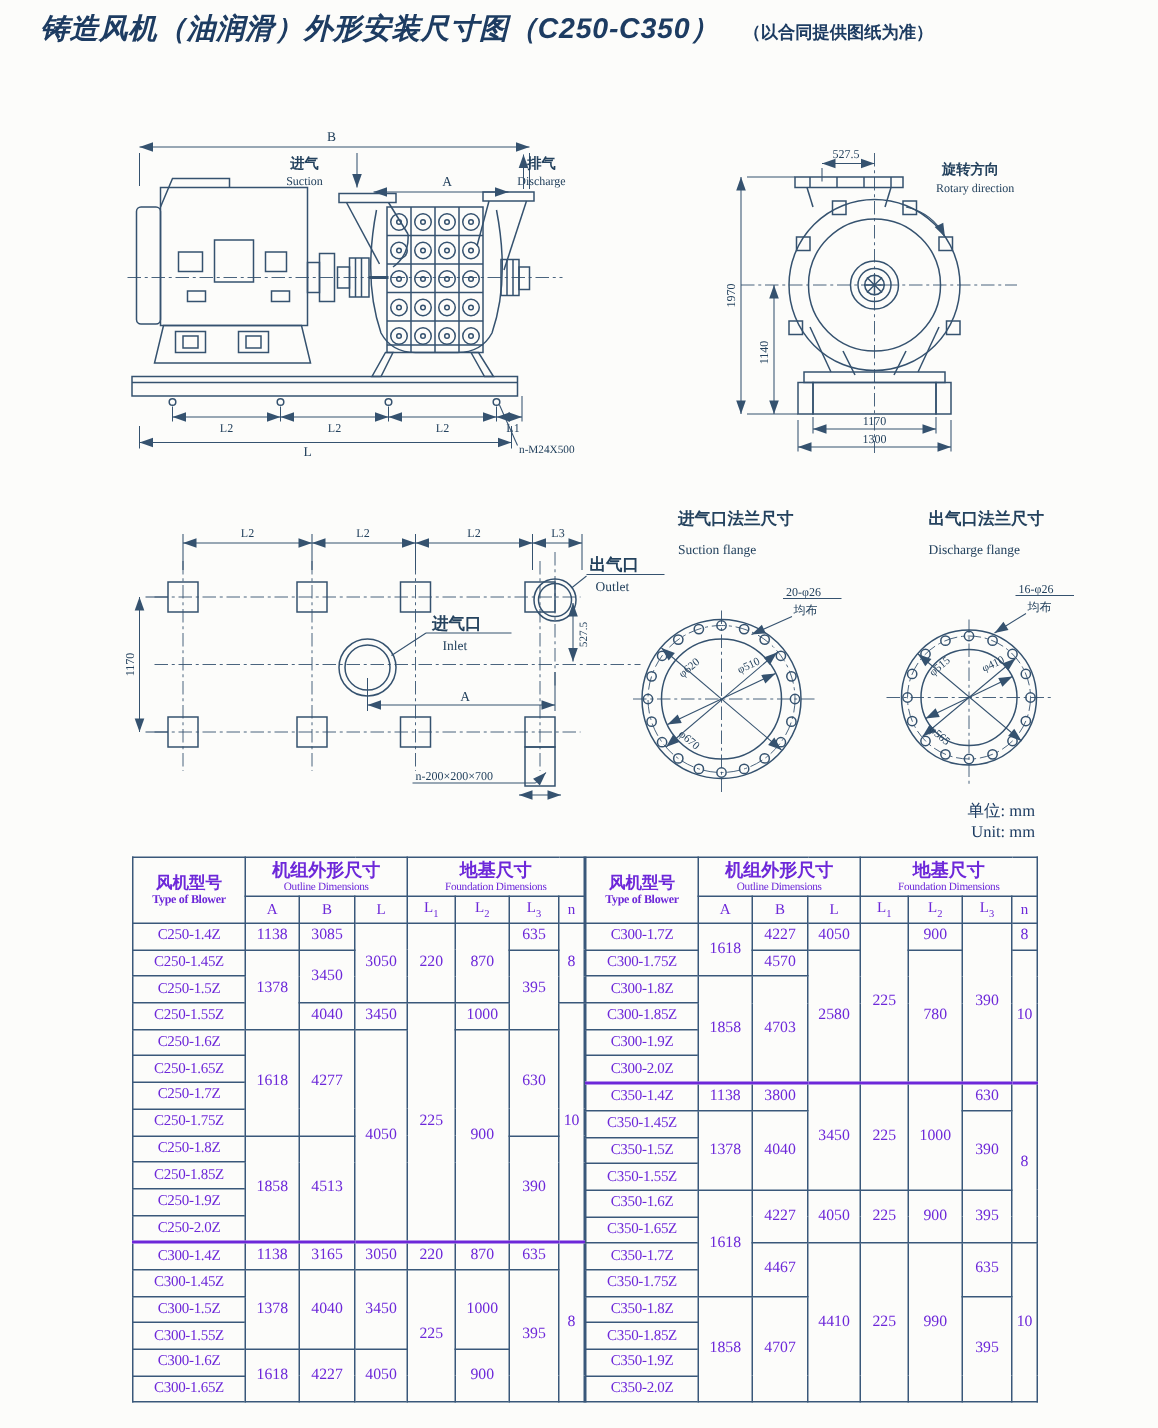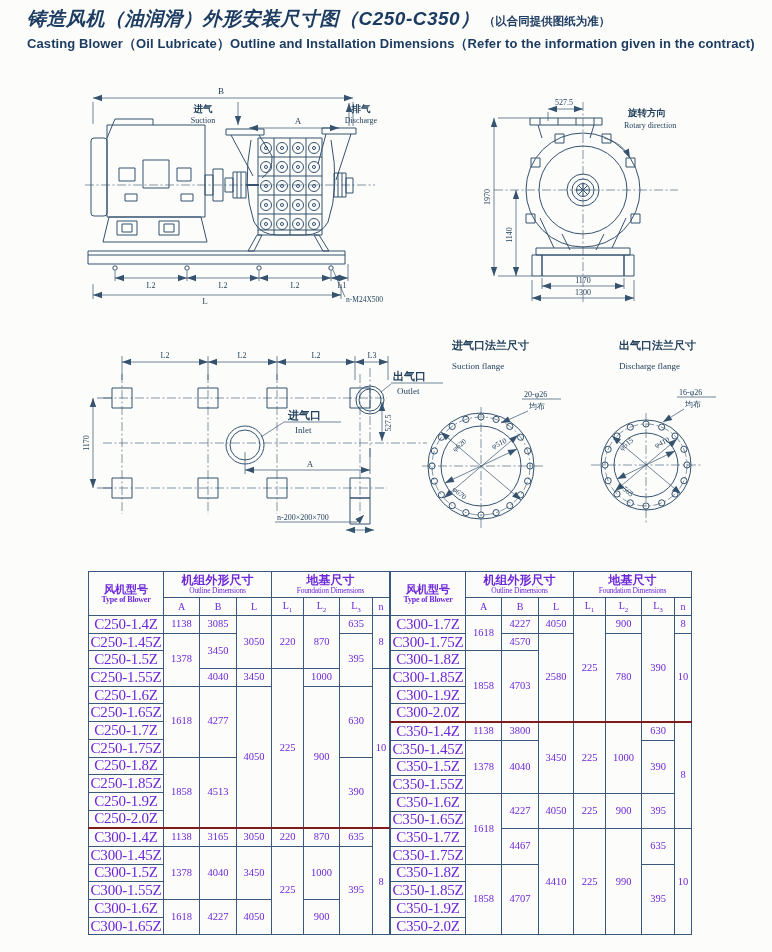--- a/index.html
+++ b/index.html
@@ -1,21 +1,21 @@
 <!DOCTYPE html>
 <html><head>
 <meta charset="utf-8">
 <style>
   html,body{margin:0;padding:0;background:#e8e8e8;}
   .page{position:relative;width:772px;height:952px;background:#fcfcfa;overflow:hidden;
         font-family:"Liberation Sans",sans-serif;color:#1d3c62;}
   
   .hdr{position:absolute;left:27px;top:6px;width:730px;}
   .t-cn{font-size:19px;font-weight:bold;letter-spacing:.5px;color:#1d3c62;font-style:italic;}
-  .t-note{font-size:11.5px;font-weight:bold;margin-left:4px;}
+  .t-note{font-size:11.5px;font-weight:bold;margin-left:16px;}
   .t-en{font-size:13px;font-weight:bold;margin-top:3px;letter-spacing:.1px;}
   
   svg{position:absolute;overflow:visible;}
   svg *{vector-effect:non-scaling-stroke;}
   .ln{stroke:#35526f;stroke-width:1;fill:none;}
   .dim{stroke:#35526f;stroke-width:.7;fill:none;}
   .cl{stroke:#35526f;stroke-width:.6;fill:none;stroke-dasharray:9 2.5 2 2.5;}
   text{fill:#24425e;font-family:"Liberation Serif",serif;font-size:8px;}
   .cnl{font-family:"Liberation Sans",sans-serif;font-weight:bold;font-size:9.5px;}
   .big{font-size:9px;}
@@ -30,33 +30,32 @@
         font-family:"Liberation Serif",serif;color:#6d28d9;}
   .dim-table th,.dim-table td{border:1px solid #3a587a;text-align:center;vertical-align:middle;padding:0;}
   .dim-table thead .h1 th{height:25px;}
   .dim-table thead .h2 th{height:17px;font-size:10px;font-weight:normal;}
   .dim-table thead sub{font-size:7px;}
   .hcn{display:block;font-family:"Liberation Sans",sans-serif;font-weight:bold;font-size:12px;line-height:12px;}
   .hen{display:block;font-size:7.5px;font-weight:normal;line-height:9px;letter-spacing:-.2px;}
   .typeh .hcn{font-size:11px;}
   .typeh .hen{font-size:8px;font-weight:bold;}
   .dim-table tbody td{height:16.7px;font-size:10.5px;line-height:1;}
-  .dim-table tbody td.model{font-size:15px;letter-spacing:-.2px;}
-  .dim-table tbody tr.grp td{border-top:2px solid #7f1d1d;}
+  .dim-table tbody td.model{font-size:10px;letter-spacing:-.2px;}
+  .dim-table tbody tr.grp td{border-top:2px solid #6d28d9;}
 </style>
 </head>
 <body>
 
 <div class="page">
 
   <div class="hdr">
     <div>
       <span class="t-cn">铸造风机（油润滑）外形安装尺寸图（C250-C350）</span><span class="t-note">（以合同提供图纸为准）</span>
     </div>
-    <div class="t-en">Casting Blower（Oil Lubricate）Outline and Installation Dimensions（Refer to the information given in the contract)</div>
   </div>
 
   <svg style="left:55px;top:72px;" width="400" height="235" viewBox="0 0 400 235">
     <defs>
       <marker id="ar" viewBox="0 0 10 8" refX="9.5" refY="4" markerWidth="11" markerHeight="8" orient="auto-start-reverse" markerUnits="userSpaceOnUse">
         <path d="M0.5,0.8 L9.5,4 L0.5,7.2 Z" fill="#35526f"></path>
       </marker>
     </defs>
 
     <g>
@@ -413,20 +412,24 @@
       <text transform="translate(29,116) rotate(-40)" style="font-size:7.5px">φ515</text>
       <text transform="translate(63,113) rotate(-25)" style="font-size:7.5px">φ410</text>
       <text transform="translate(26,152) rotate(40)" style="font-size:7.5px">φ565</text>
       <text x="86" y="60">16-φ26</text>
       <line class="dim" x1="84" y1="62" x2="123" y2="62"></line>
       <text x="92" y="72">均布</text>
       <line class="dim" x1="91" y1="74" x2="70" y2="87" marker-end="url(#ar)"></line>
     </g>
   </svg>
 
+  <div class="unit">
+    <div>单位: mm</div>
+    <div>Unit: mm</div>
+  </div>
 
   <div class="tables">
     <table class="dim-table">
       <colgroup>
           <col style="width:75px">
           <col style="width:36px">
           <col style="width:37px">
           <col style="width:35px">
           <col style="width:32px">
           <col style="width:36px">

